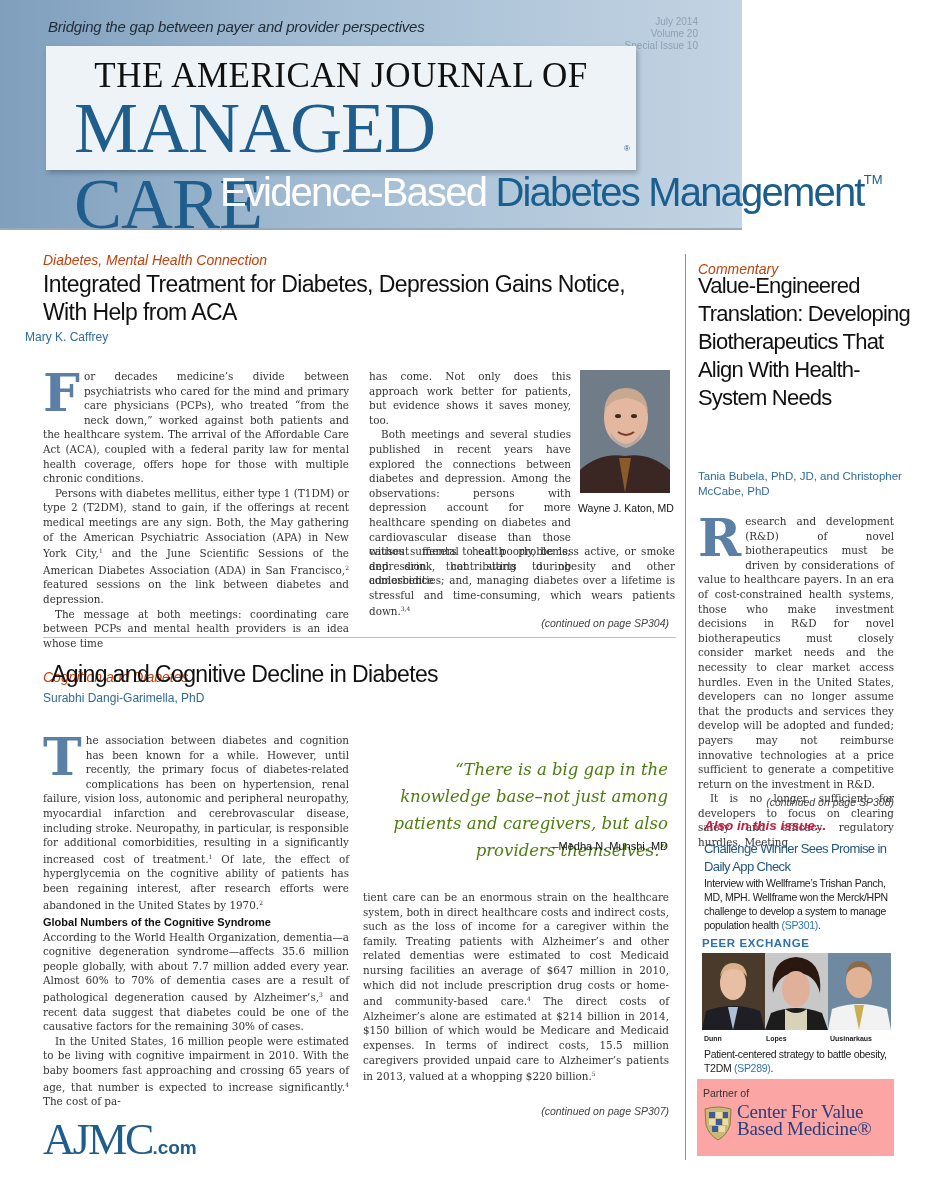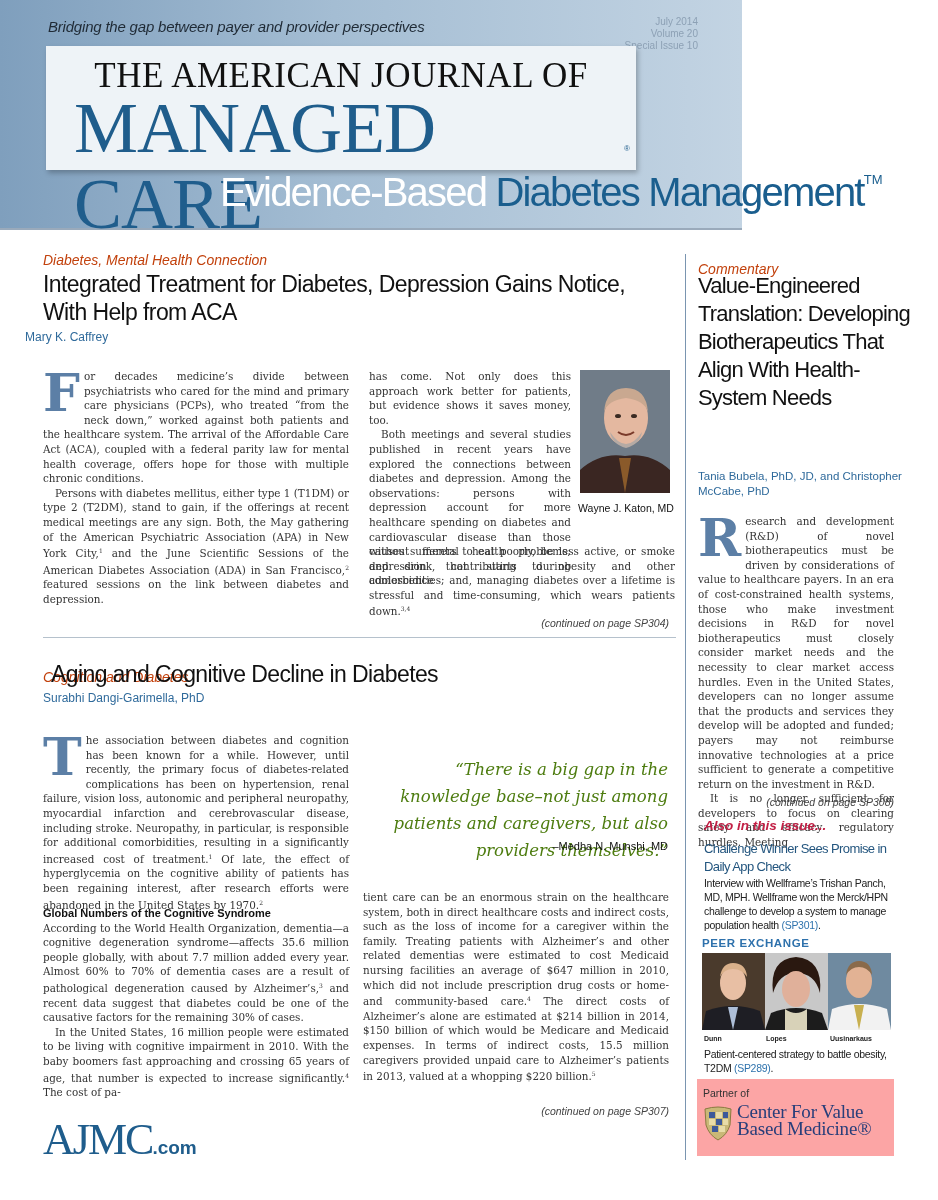--- a/index.html
+++ b/index.html
@@ -123,20 +123,21 @@
   </div>
 </div>
 
 <div class="kicker a1-kicker">Diabetes, Mental Health Connection</div>
 <div class="headline a1-head">Integrated Treatment for Diabetes, Depression Gains Notice, With Help from ACA</div>
 <div class="byline a1-byline">Mary K. Caffrey</div>
 
 <div class="body a1-col1">
   <p class="first"><span class="dropcap">F</span><span>or decades medicine’s divide between psychiatrists who cared for the mind and primary care physicians (PCPs), who treated “from the neck down,” worked against both patients and the healthcare system. The arrival of the Affordable Care Act (ACA), coupled with a federal parity law for mental health coverage, offers hope for those with multiple chronic conditions.</span></p>
   <p><span>Persons with diabetes mellitus, either type 1 (T1DM) or type 2 (T2DM), stand to gain, if the offerings at recent medical meetings are any sign. Both, the May gathering of the American Psychiatric Association (APA) in New York City,</span><sup class="fn">1</sup><span> and the June Scientific Sessions of the American Diabetes Association (ADA) in San Francisco,</span><sup class="fn">2</sup><span> featured sessions on the link between diabetes and depression.</span></p>
+  <p>The message at both meetings: coordinating care between PCPs and mental health providers is an idea whose time</p>
 </div>
 
 <div class="body a1-col2">
   <p class="first">has come. Not only does this approach work better for patients, but evidence shows it saves money, too.</p>
   <p>Both meetings and several studies published in recent years have explored the connections between diabetes and depression. Among the observations: persons with depression account for more healthcare spending on diabetes and cardiovascular disease than those without mental health problems; depression that starts during adolescence</p>
 </div>
 <div class="body a1-col2b">
   <p class="first"><span>causes sufferers to eat poorly, be less active, or smoke and drink, contributing to obesity and other comorbidities; and, managing diabetes over a lifetime is stressful and time-consuming, which wears patients down.</span><sup class="fn">3,4</sup></p>
 </div>
 
@@ -163,21 +164,21 @@
 <div class="byline a2-byline">Surabhi Dangi-Garimella, PhD</div>
 
 <div class="body a2-col1">
   <p class="first"><span class="dropcap">T</span><span>he association between diabetes and cognition has been known for a while. However, until recently, the primary focus of diabetes-related complications has been on hypertension, renal failure, vision loss, autonomic and peripheral neuropathy, myocardial infarction and cerebrovascular disease, including stroke. Neuropathy, in particular, is responsible for additional comorbidities, resulting in a significantly increased cost of treatment.</span><sup class="fn">1</sup><span> Of late, the effect of hyperglycemia on the cognitive ability of patients has been regaining interest, after research efforts were abandoned in the United States by 1970.</span><sup class="fn">2</sup></p>
 </div>
 
 <div class="pullquote">“There is a big gap in the knowledge base–not just among patients and caregivers, but also providers themselves.”</div>
 <div class="pq-attr">–Medha N. Munshi, MD</div>
 
 <div class="body a2-col1b">
-  <div class="subhead" style="margin-top:0">Global Numbers of the Cognitive Syndrome</div>
+  <div class="subhead" style="margin-top:9px">Global Numbers of the Cognitive Syndrome</div>
   <p class="first"><span>According to the World Health Organization, dementia—a cognitive degeneration syndrome—affects 35.6 million people globally, with about 7.7 million added every year. Almost 60% to 70% of dementia cases are a result of pathological degeneration caused by Alzheimer’s,</span><sup class="fn">3</sup><span> and recent data suggest that diabetes could be one of the causative factors for the remaining 30% of cases.</span></p>
   <p><span>In the United States, 16 million people were estimated to be living with cognitive impairment in 2010. With the baby boomers fast approaching and crossing 65 years of age, that number is expected to increase significantly.</span><sup class="fn">4</sup><span> The cost of pa-</span></p>
 </div>
 
 <div class="body a2-col2">
   <p class="first"><span>tient care can be an enormous strain on the healthcare system, both in direct healthcare costs and indirect costs, such as the loss of income for a caregiver within the family. Treating patients with Alzheimer’s and other related dementias were estimated to cost Medicaid nursing facilities an average of $647 million in 2010, which did not include prescription drug costs or home- and community-based care.</span><sup class="fn">4</sup><span> The direct costs of Alzheimer’s alone are estimated at $214 billion in 2014, $150 billion of which would be Medicare and Medicaid expenses. In terms of indirect costs, 15.5 million caregivers provided unpaid care to Alzheimer’s patients in 2013, valued at a whopping $220 billion.</span><sup class="fn">5</sup></p>
 </div>
 
 <div class="contd a2-contd">(continued on page SP307)</div>
 

